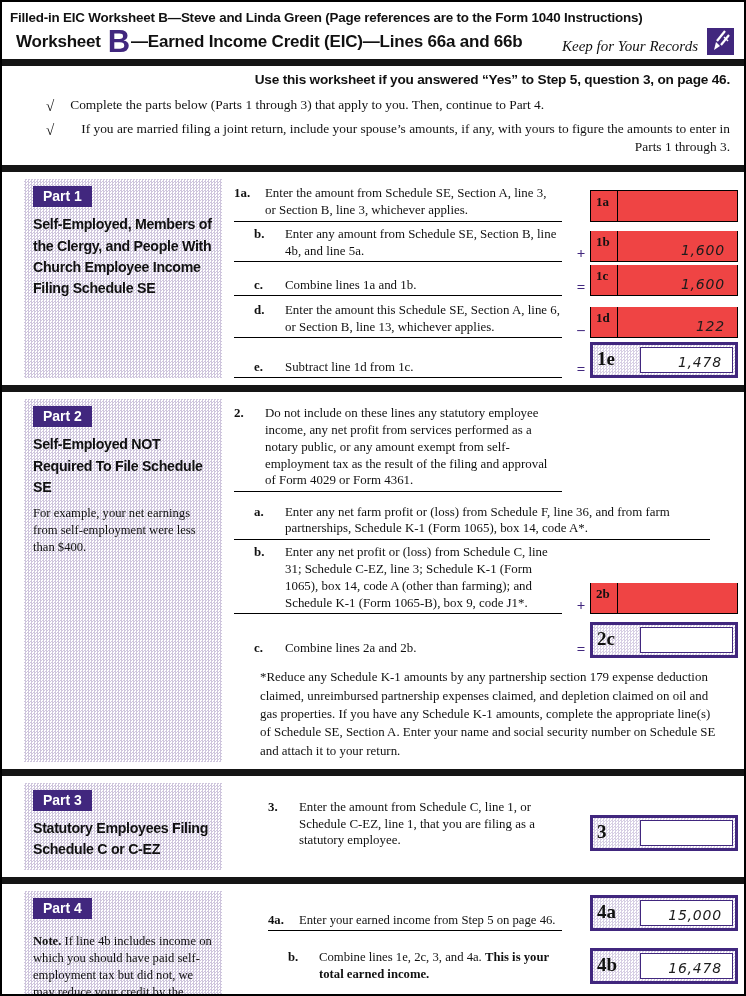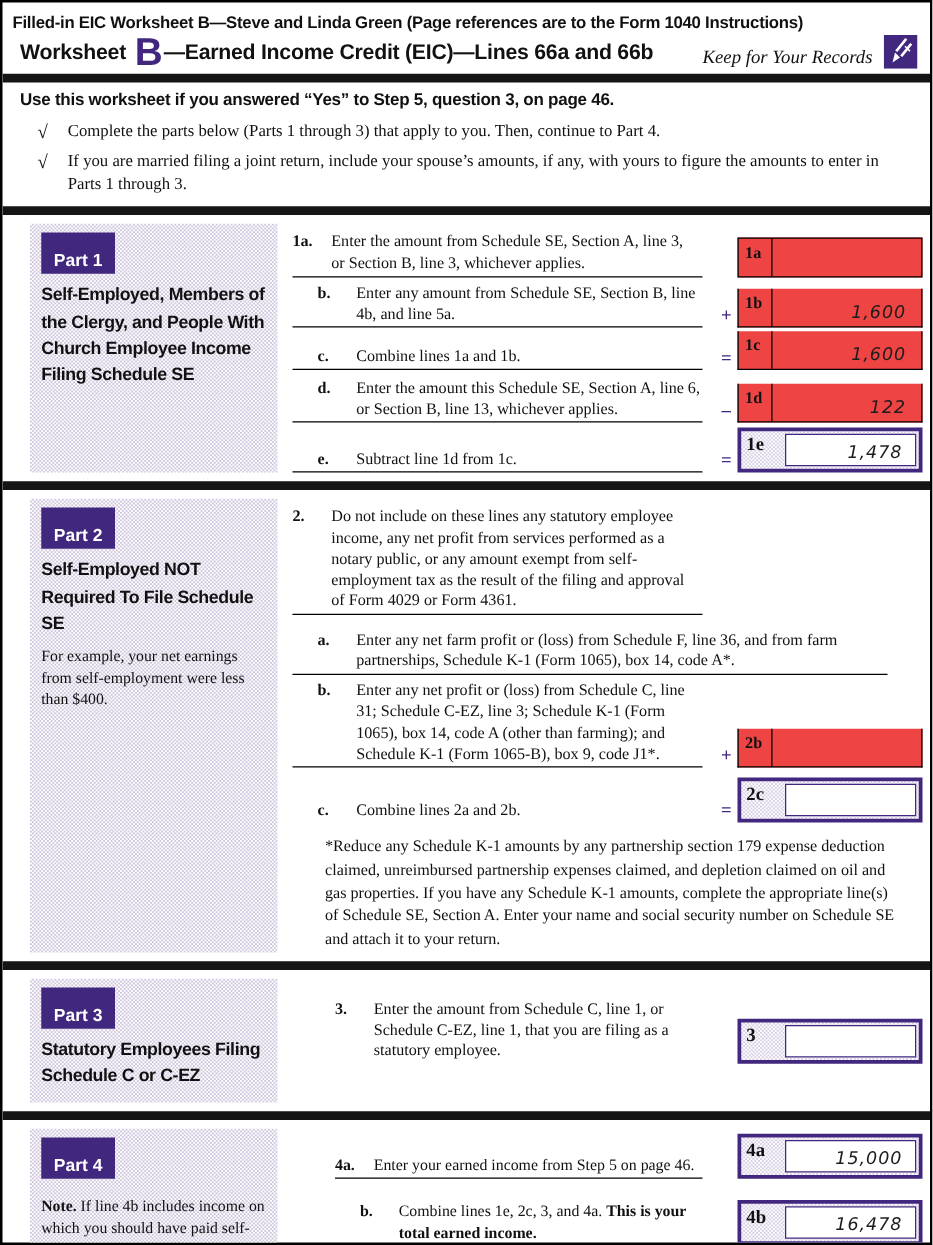--- a/index.html
+++ b/index.html
@@ -10,47 +10,47 @@
     display:flex; flex-direction:column; overflow:hidden;
   }
   
   .hdr { padding:8px 10px 2px 8px; font-family:"Liberation Sans",sans-serif; font-weight:bold; font-size:13.4px; letter-spacing:-0.2px; }
   .titlerow { display:flex; align-items:center; padding:1px 10px 3px 14px; }
   .wtitle { font-family:"Liberation Sans",sans-serif; font-weight:bold; font-size:17px; display:flex; align-items:center; letter-spacing:-0.2px; }
   .bigB { color:#41277e; font-size:31px; font-weight:bold; margin:0 1px 0 7px; line-height:0.9; }
   .keep { margin-left:auto; font-style:italic; font-size:15px; display:flex; align-items:flex-end; gap:9px; }
   .bar { height:7px; background:#151515; flex:none; }
   
-  .intro { padding:6px 14px 7px 14px; }
+  .intro { padding:6px 14px 7px 30px;text-align:right; }
   .intro-head { font-family:"Liberation Sans",sans-serif; font-weight:bold; font-size:13.6px; margin-bottom:7px; letter-spacing:-0.2px; }
   .introrow { display:flex; gap:16px; padding:2px 0 2px 14px; font-size:13.4px; line-height:1.35; }
   .chk { font-size:15px; flex:none; }
   
   .partrow { display:flex; padding:7px 6px 7px 22px; }
   .hatch { background-image:conic-gradient(#cfc6dd 0 25%, #ffffff 0 50%, #cfc6dd 0 75%, #ffffff 0); background-size:3px 3px; }
   .hatch2 { background-image:conic-gradient(#d7cfe4 0 25%, #ffffff 0 50%, #d7cfe4 0 75%, #ffffff 0); background-size:3px 3px; }
   .sidebar { width:198px; flex:none; padding:7px 8px 10px 9px; box-sizing:border-box; margin-right:12px; }
   .sb-start { align-self:flex-start; }
-  .badge { display:inline-block; background:#41277e; color:#fff; font-family:"Liberation Sans",sans-serif; font-weight:bold; font-size:14px; padding:14px 10px 3px 10px; margin-bottom:7px; }
+  .badge { display:inline-block; background:#41277e; color:#fff; font-family:"Liberation Sans",sans-serif; font-weight:bold; font-size:14px; padding:2px 10px 3px 10px; margin-bottom:7px; }
   .sbtitle { font-family:"Liberation Sans",sans-serif; font-weight:bold; font-size:14.2px; line-height:1.5; letter-spacing:-0.3px; }
   .sbnote { font-size:12.6px; margin-top:7px; line-height:1.35; }
   .content { flex:1; padding:2px 0 0 0; font-size:12.9px; }
   .ind { padding-left:20px; }
   .entry { display:flex; align-items:flex-end; }
   .etext { flex:1; display:flex; gap:5px; border-bottom:1px solid #000; margin-right:10px; padding:4px 2px 2px 0; line-height:1.3; }
   .nounder { border-bottom:none; }
   .elabel { font-weight:bold; min-width:26px; flex:none; }
   .opcol { width:18px; flex:none; color:#41277e; font-weight:bold; display:flex; align-items:center; justify-content:center; font-size:15px; }
   .boxcol { width:148px; flex:none; display:flex; flex-direction:column; }
   .bbox { flex:1; display:flex; border:1px solid #000; min-height:30px; background:#ef4444; }
   .bbox.nt { border-top:0; }
   .blbl { width:27px; flex:none; border-right:1px solid #000; font-weight:bold; font-size:13px; padding:3px 0 0 5px; box-sizing:border-box; }
   .bval { flex:1; display:flex; align-items:flex-end; justify-content:flex-end; padding:0 12px 3px 0; }
   .pbox { flex:1; display:flex; border:3px solid #41277e; min-height:30px; }
-  .pbox .plbl { width:34px; flex:none; font-weight:bold; font-size:15px; padding:3px 0 0 4px; box-sizing:border-box; }
+  .pbox .plbl { width:46px; flex:none; font-weight:bold; font-size:19px; padding:3px 0 0 4px; box-sizing:border-box; }
   .pbox .pval { flex:1; background:#fff; border:1px solid #41277e; margin:2px 2px 2px 1px; display:flex; align-items:flex-end; justify-content:flex-end; padding:0 10px 2px 0; }
   .hand { font-family:"DejaVu Sans",sans-serif; font-style:italic; font-size:14px; letter-spacing:0.8px; color:#1c1c1c; }
   .fnote { margin:10px 16px 2px 26px; line-height:1.42; font-size:12.9px; }
   .mh40 { min-height:40px; } .mh36 { min-height:36px; } .mh34 { min-height:34px; } .mh42 { min-height:42px; }
   .gap4 { margin-top:4px; } .gap8 { margin-top:8px; } .gap6 { margin-top:6px; }
   .footerbar { margin-top:auto; height:7px; background:#151515; }
 </style>
 </head>
 <body>
 

